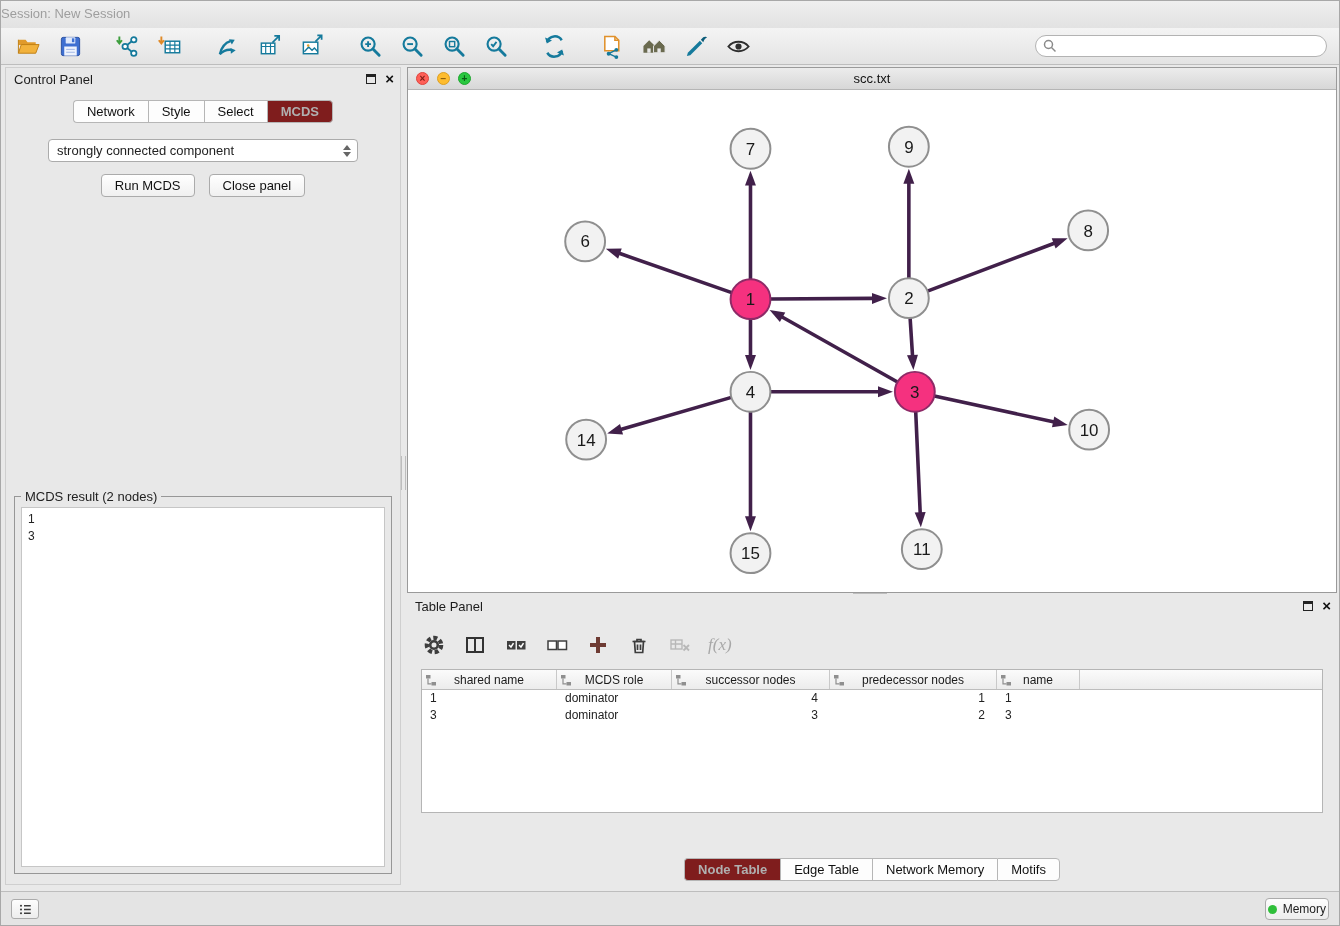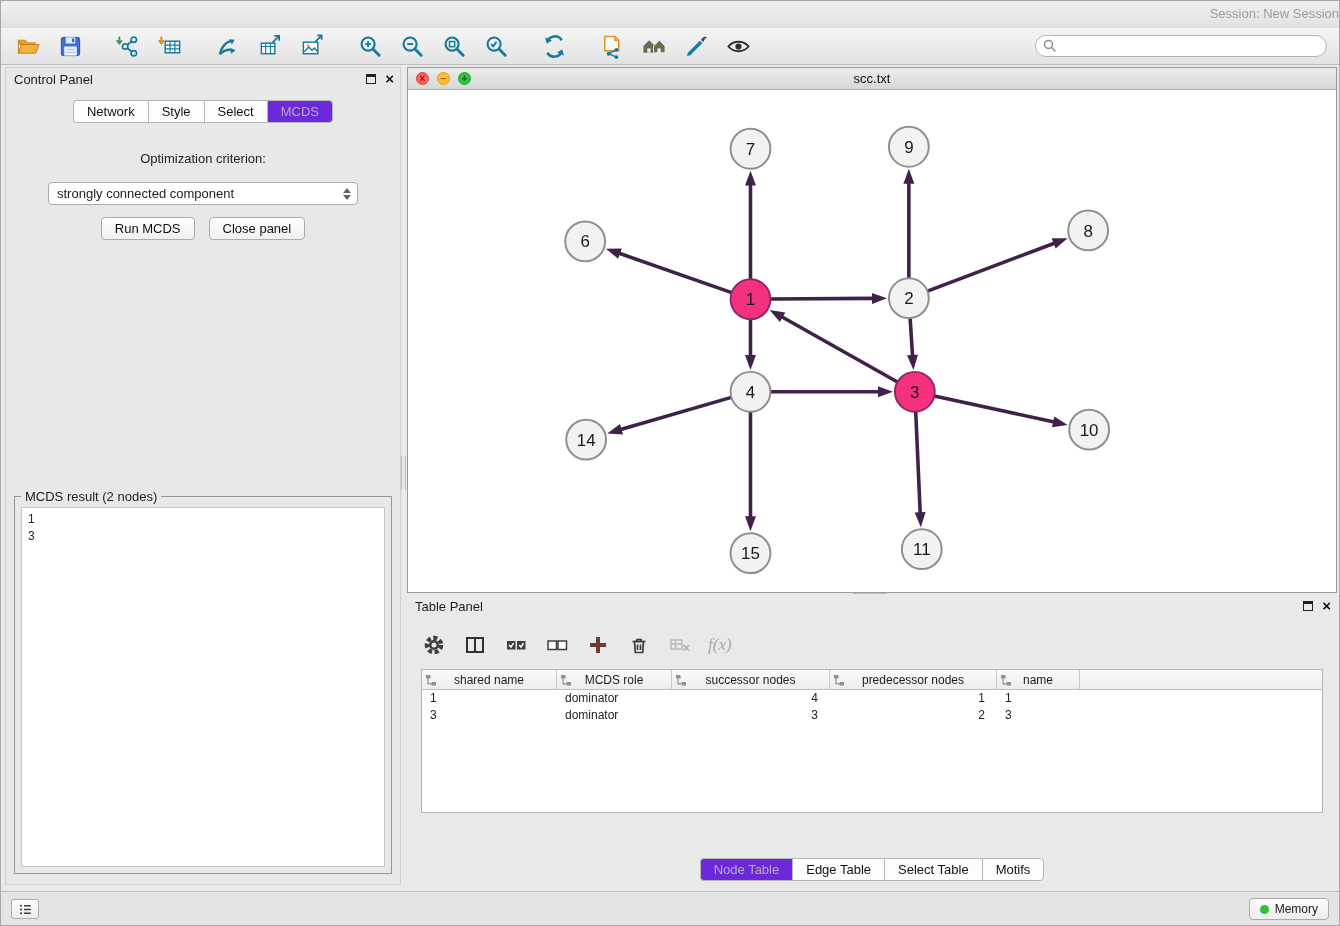--- a/index.html
+++ b/index.html
@@ -11,21 +11,21 @@
     overflow:hidden;
     border:1px solid #a8a8a8;
     color:#222;
   }
 
   
   .titlebar {
     position:absolute; top:0; left:0; right:0; height:41px;
     background:linear-gradient(#efefef,#dcdcdc);
     border-bottom:1px solid #c2c2c2;
-    text-align:right; line-height:26px; font-size:13px; color:#9e9e9e;
+    text-align:left; line-height:26px; font-size:13px; color:#9e9e9e;
   }
 
   
   .toolbar {
     position:absolute; top:27px; left:0; right:0; height:37px;
     background:linear-gradient(#f4f4f4,#e3e3e3);
     border-bottom:1px solid #bdbdbd;
     display:flex; align-items:center; padding:0 12px;
   }
   .tb-group { display:flex; gap:12px; margin-right:28px; align-items:center; }
@@ -49,21 +49,21 @@
   .float-btn { width:10px; height:10px; border:1.5px solid #222; border-top-width:3px; display:inline-block; cursor:pointer; }
   .close-btn { font-size:15px; font-weight:bold; color:#111; line-height:14px; cursor:pointer; }
 
   .seg-tabs { display:flex; justify-content:center; margin-top:8px; }
   .seg-tab {
     padding:3px 13px; font-size:13px; background:#fdfdfd; border:1px solid #b6b6b6;
     border-right:none; cursor:pointer; color:#111;
   }
   .seg-tab:first-child { border-radius:4px 0 0 4px; }
   .seg-tab:last-child { border-right:1px solid #b6b6b6; border-radius:0 4px 4px 0; }
-  .seg-tab.active { background:#6d28d9; color:#b0b0b0; }
+  .seg-tab.active { background:#7f1d1d; color:#b0b0b0;font-weight:bold; }
 
   .opt-label { text-align:center; margin-top:28px; font-size:13px; }
   .select-box {
     margin:16px auto 0 auto; width:310px; height:23px; background:#fff;
     border:1px solid #ababab; border-radius:4px; position:relative;
     font-size:13px; line-height:21px; padding-left:8px; cursor:pointer;
   }
   .select-arrows { position:absolute; right:5px; top:3px; width:10px; height:16px; }
   .select-arrows i { display:block; width:0; height:0; border-left:4px solid transparent; border-right:4px solid transparent; margin:2px auto; }
   .arrow-up { border-bottom:5px solid #666; }
@@ -133,21 +133,21 @@
   }
   .menu-toggle {
     position:absolute; left:10px; top:7px; width:28px; height:20px;
     border:1px solid #ababab; border-radius:3px; background:linear-gradient(#fdfdfd,#ededed);
     display:flex; align-items:center; justify-content:center; cursor:pointer;
   }
   .menu-toggle svg { width:15px; height:15px; }
   .memory-btn {
     position:absolute; right:10px; top:6px; height:22px;
     border:1px solid #ababab; border-radius:4px; background:linear-gradient(#fdfdfd,#ededed);
-    padding:0 10px; font-size:12px; display:flex; align-items:center; gap:6px; cursor:pointer;
+    padding:0 2px; font-size:12px; display:flex; align-items:center; gap:6px; cursor:pointer;
   }
   .memory-dot { width:9px; height:9px; border-radius:50%; }
 </style>
 </head>
 <body>
 
 <div class="titlebar">
   <span>Session: New Session</span>
 </div>
 
@@ -309,21 +309,20 @@
     </span>
   </div>
 
   <div class="seg-tabs">
       <div class="seg-tab">Network</div>
       <div class="seg-tab">Style</div>
       <div class="seg-tab">Select</div>
       <div class="seg-tab active">MCDS</div>
     </div>
 
-  <div class="opt-label">Optimization criterion:</div>
 
   <div class="select-box">
     <span>strongly connected component</span>
     <span class="select-arrows">
       <i class="arrow-up"></i>
         <i class="arrow-down"></i>
     </span>
   </div>
 
   <div class="btn-row">
@@ -576,21 +575,21 @@
           <div class="td right" style="width: 158px;">3</div>
           <div class="td right" style="width: 167px;">2</div>
           <div class="td" style="width: 83px;">3</div>
         </div>
       </div>
   </div>
 
   <div class="tp-tabs seg-tabs" style="margin-top:0;">
       <div class="seg-tab active">Node Table</div>
       <div class="seg-tab">Edge Table</div>
-      <div class="seg-tab">Select Table</div>
+      <div class="seg-tab">Network Memory</div>
       <div class="seg-tab">Motifs</div>
     </div>
 </div>
 
 <div class="status-bar">
   <div class="menu-toggle">
     <svg viewBox="0 0 20 20" fill="#3d3d3d">
       <circle cx="4" cy="5" r="1.4"></circle>
         <rect x="8" y="4" width="9" height="2"></rect>
       <circle cx="4" cy="10" r="1.4"></circle>

